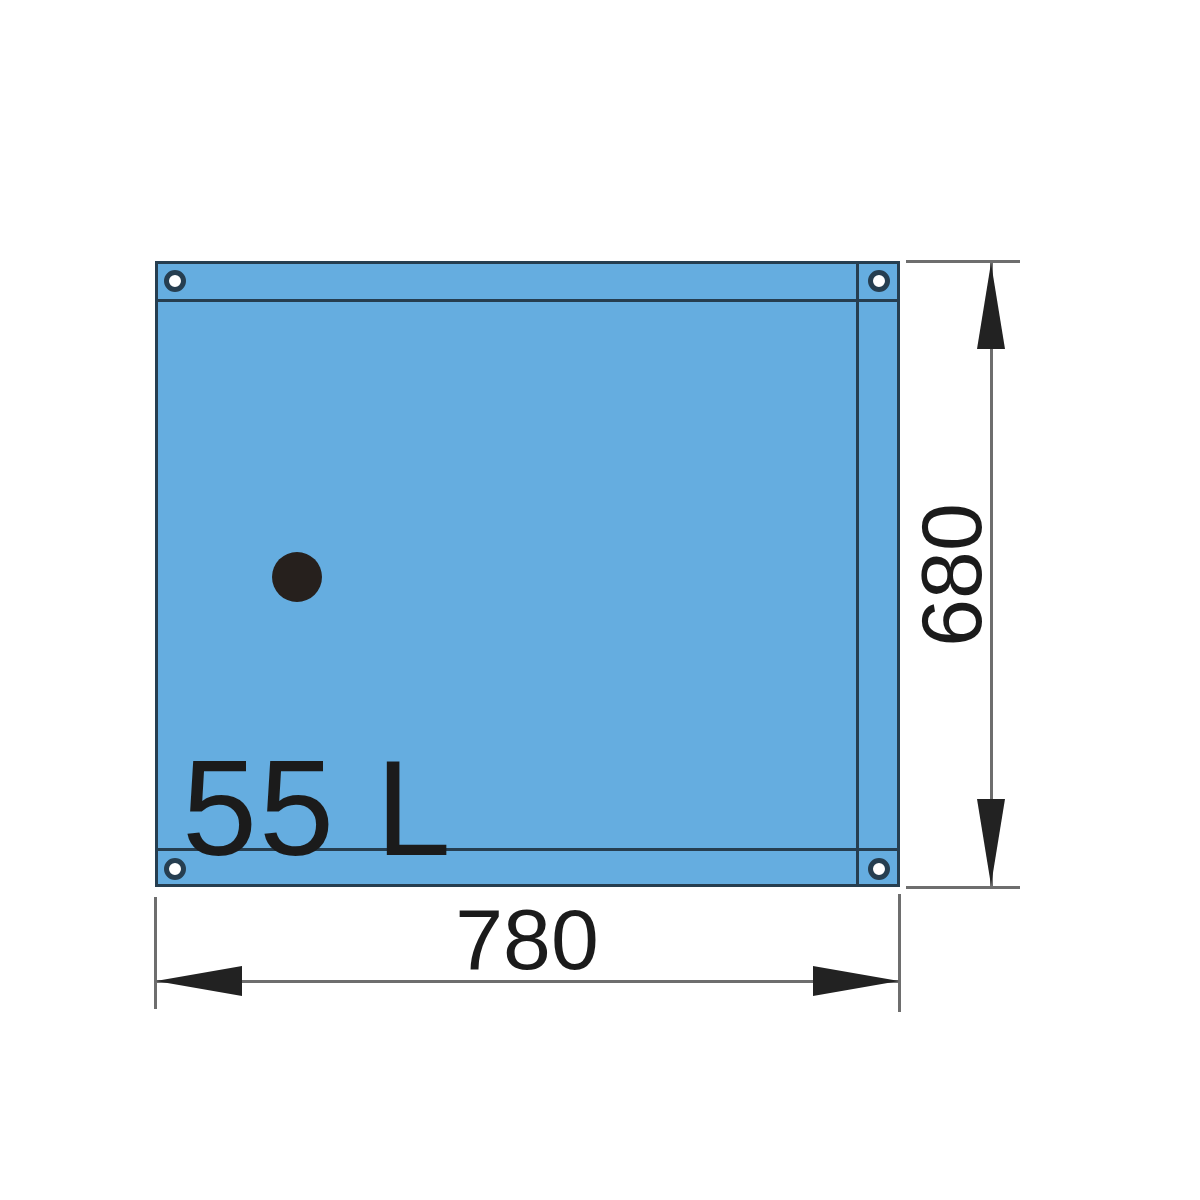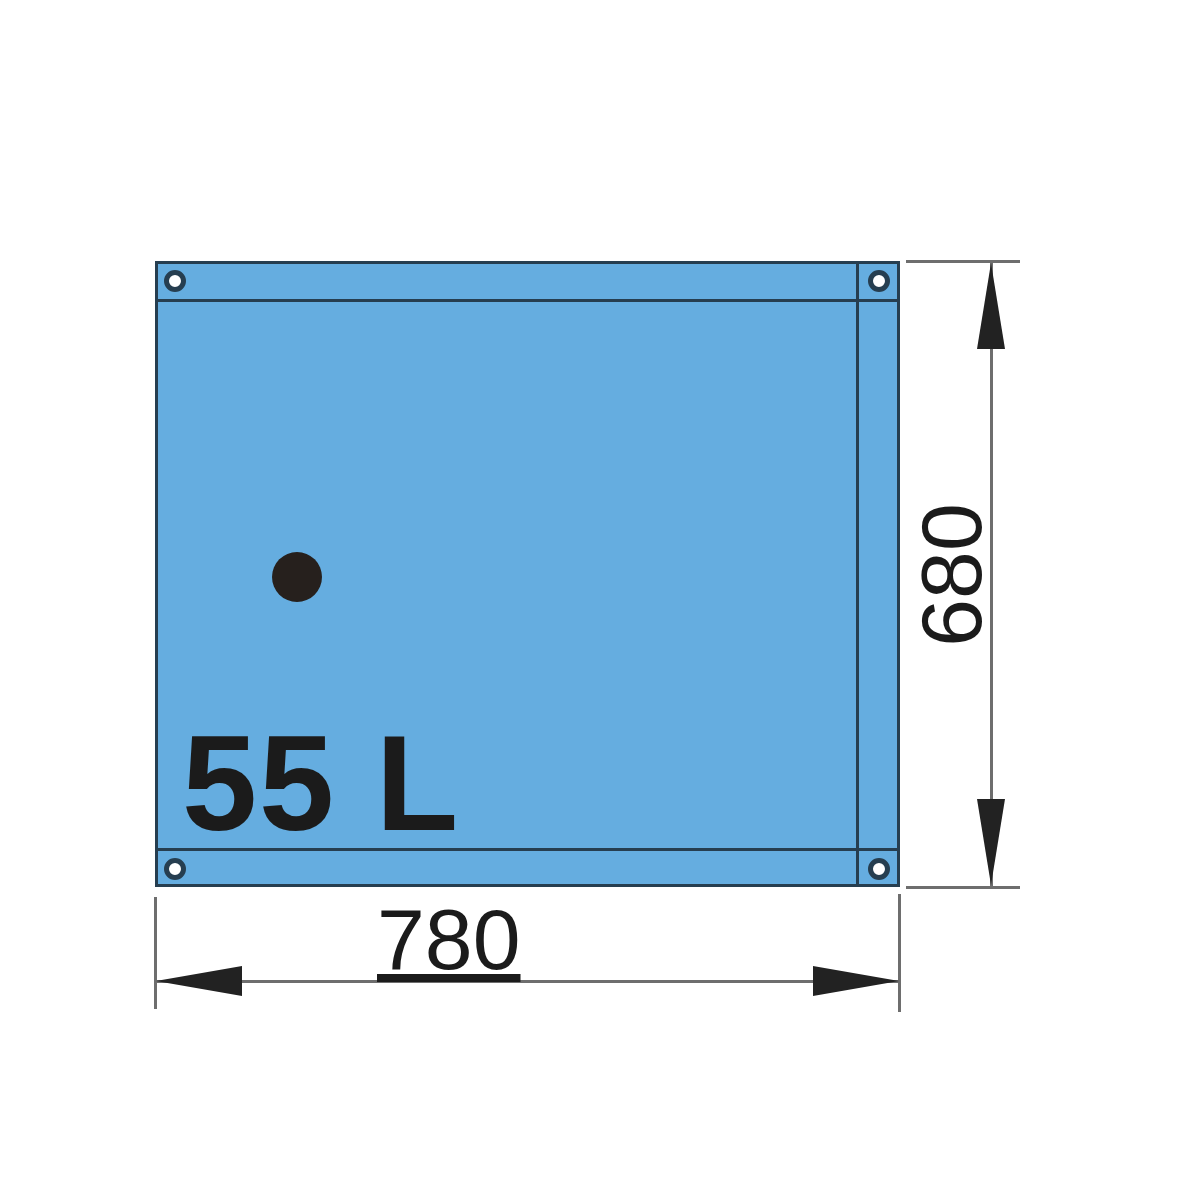--- a/index.html
+++ b/index.html
@@ -53,23 +53,23 @@
   
   .fitting {
     left: 272px; top: 552px;
     width: 50px; height: 50px;
     border-radius: 50%;
     background: var(--fitting-dot, #26201d);
   }
 
   
   .capacity {
-    left: 182px; top: 716px;
+    left: 182px; top: 741px;
     font-size: 135px;
-    font-weight: bold;
+    font-weight: normal;
     line-height: 1;
     letter-spacing: 2px;
     color: var(--label-text, #1b1b1b);
     text-align: right;
   }
 
   
   .dimline { background: var(--dimension-line, #6e6e6e); }
   .v-ext-top    { left: 906px; top: 260px; width: 114px; height: 3px; }
   .v-ext-bottom { left: 906px; top: 886px; width: 114px; height: 3px; }
@@ -105,22 +105,21 @@
   }
 
   .dim-text {
     font-size: 86px;
     line-height: 1;
     color: var(--label-text, #2a2a2a);
   }
   .width-label {
     left: 377px; top: 896px;
     width: 300px;
-    text-align: left;
-    text-decoration: underline;
+    text-align: center;
   }
   .height-label {
     left: 841px; top: 530px;
     width: 220px; height: 90px;
     line-height: 90px;
     text-align: center;
     transform: rotate(-90deg);
   }
 </style>
 </head>

